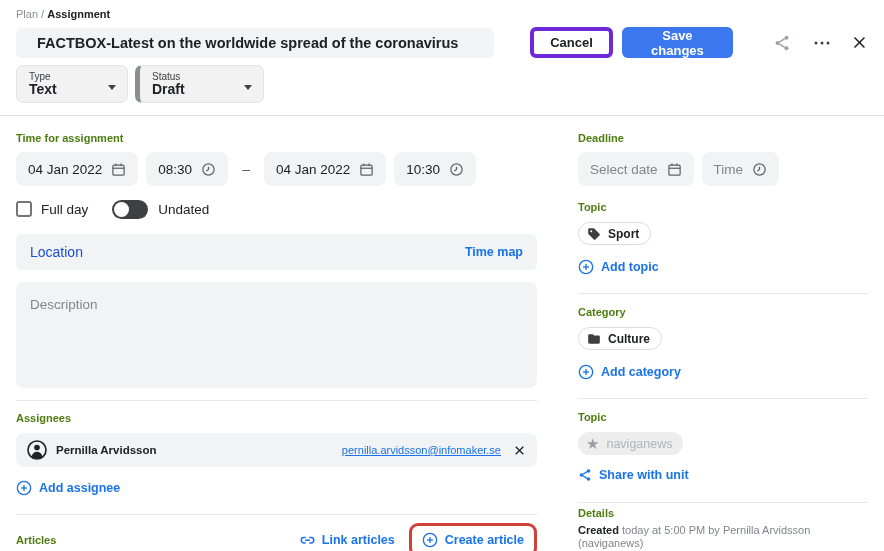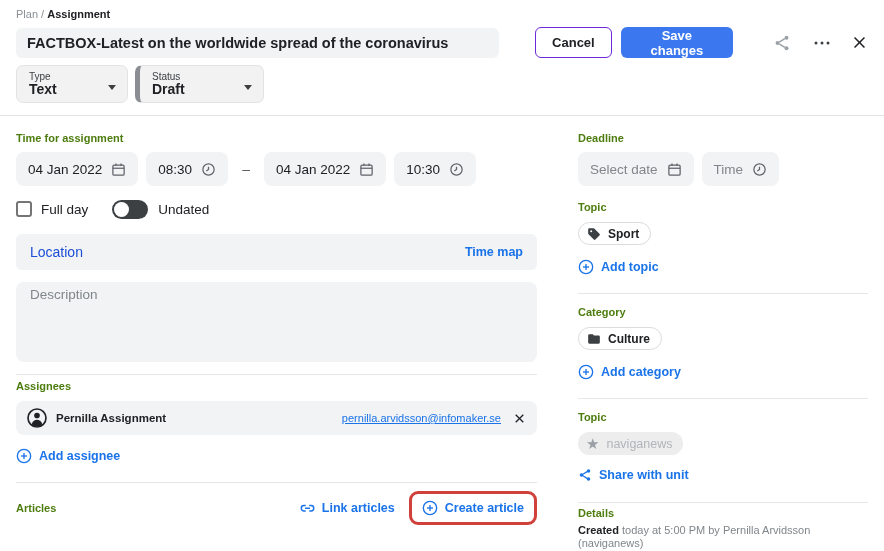--- a/index.html
+++ b/index.html
@@ -7,25 +7,25 @@
     font-family:"Liberation Sans", sans-serif; color:#202124; }
 
   .page { width:884px; height:551px; position:relative; }
 
   
   .header { padding:8px 16px 0 16px; }
   .breadcrumb { font-size:11px; color:#8a8f94; }
   .breadcrumb .crumb-current { color:#202124; font-weight:bold; }
   .title-row { display:flex; align-items:center; margin-top:7px; }
   .title-box { width:520px; height:30px; background:#f1f3f4; border-radius:6px;
-    display:flex; align-items:center; padding:0 11px; }
+    display:flex; align-items:center; padding:0 21px; }
   .title-text { font-size:14.5px; font-weight:bold; white-space:nowrap; overflow:hidden; }
   .btn { height:31px; border-radius:6px; font-size:13px; font-weight:bold;
     display:inline-flex; align-items:center; padding:0 16px; cursor:pointer; }
-  .btn-cancel { margin-left:36px; background:#fff; border:1px solid #6d28d9; color:#202124; }
+  .btn-cancel { margin-left:36px; background:#fff; border:4px solid #6d28d9; color:#202124; }
   .btn-save { margin-left:9px; background:#3b78f0; border:none; color:#fff; }
   .top-icon { display:inline-flex; align-items:center; justify-content:center; }
   .share-top { margin-left:40px; color:#9aa0a6; }
   .ellipsis-top { margin-left:22px; color:#3c4043; }
   .close-top { margin-left:20px; color:#202124; }
 
   .selector-row { display:flex; margin-top:7px; }
   .selector { height:38px; background:#f2f2f3; border:1px solid #e1e3e5; border-radius:7px;
     padding:4px 10px 4px 12px; display:flex; flex-direction:column; justify-content:center;
     position:relative; cursor:pointer; }
@@ -65,26 +65,26 @@
     position:relative; cursor:pointer; }
   .toggle::after { content:""; position:absolute; left:2px; top:2px; width:15px; height:15px;
     background:#fff; border-radius:50%; }
   .undated-label { margin-left:10px; font-size:13.5px; }
 
   .location-box { margin-top:15px; height:36px; background:#f1f3f4; border-radius:6px;
     display:flex; align-items:center; padding:0 14px; }
   .location-ph { font-size:14px; color:#1d4ed8; }
   .open-map { margin-left:auto; font-size:12.5px; font-weight:bold; color:#1a73e8; cursor:pointer; }
 
-  .description-box { margin-top:12px; height:80px; background:#f1f3f4; border-radius:8px;
-    padding:3px 14px; }
+  .description-box { margin-top:12px; height:106px; background:#f1f3f4; border-radius:8px;
+    padding:13px 14px; }
   .description-ph { font-size:13.5px; color:#80868b; }
 
   .left-div1 { margin-top:12px; }
-  .assignees-label { margin-top:5px; }
+  .assignees-label { margin-top:11px; }
   .assignee-row { margin-top:9px; height:34px; background:#f1f3f4; border-radius:8px;
     display:flex; align-items:center; padding:0 11px; }
   .assignee-name { margin-left:9px; font-size:11.5px; font-weight:bold; }
   .assignee-email { margin-left:auto; font-size:11px; color:#1a73e8; text-decoration:underline;
     cursor:pointer; }
   .assignee-remove { margin-left:12px; color:#202124; display:inline-flex; cursor:pointer; }
 
   .add-link { display:inline-flex; align-items:center; gap:7px; margin-top:13px;
     color:#1a73e8; cursor:pointer; }
   .add-link .add-text { font-size:12.5px; font-weight:bold; }
@@ -248,21 +248,21 @@
       <div class="section-label assignees-label">Assignees</div>
 
       <div class="assignee-row">
         <span class="icon-gray" style="color:#202124;">
           <svg width="20" height="20" viewBox="0 0 24 24">
             <circle cx="12" cy="12" r="10.8" fill="none" stroke="#202124" stroke-width="2"></circle>
             <circle cx="12" cy="9" r="3.4" fill="#202124"></circle>
             <path d="M5.5 19.5 C 7 15.5 9.5 14.2 12 14.2 S 17 15.5 18.5 19.5 L 16 21.5 L 8 21.5 Z" fill="#202124"></path>
           </svg>
         </span>
-        <span class="assignee-name">Pernilla Assignment</span>
+        <span class="assignee-name">Pernilla Arvidsson</span>
         <span class="assignee-email">pernilla.arvidsson@infomaker.se</span>
         <span class="assignee-remove">
           <svg width="13" height="13" viewBox="0 0 24 24" fill="none" stroke="currentColor" stroke-width="2.4">
             <line x1="5" y1="5" x2="19" y2="19"></line>
               <line x1="19" y1="5" x2="5" y2="19"></line>
           </svg>
         </span>
       </div>
 
       <div class="add-link">

